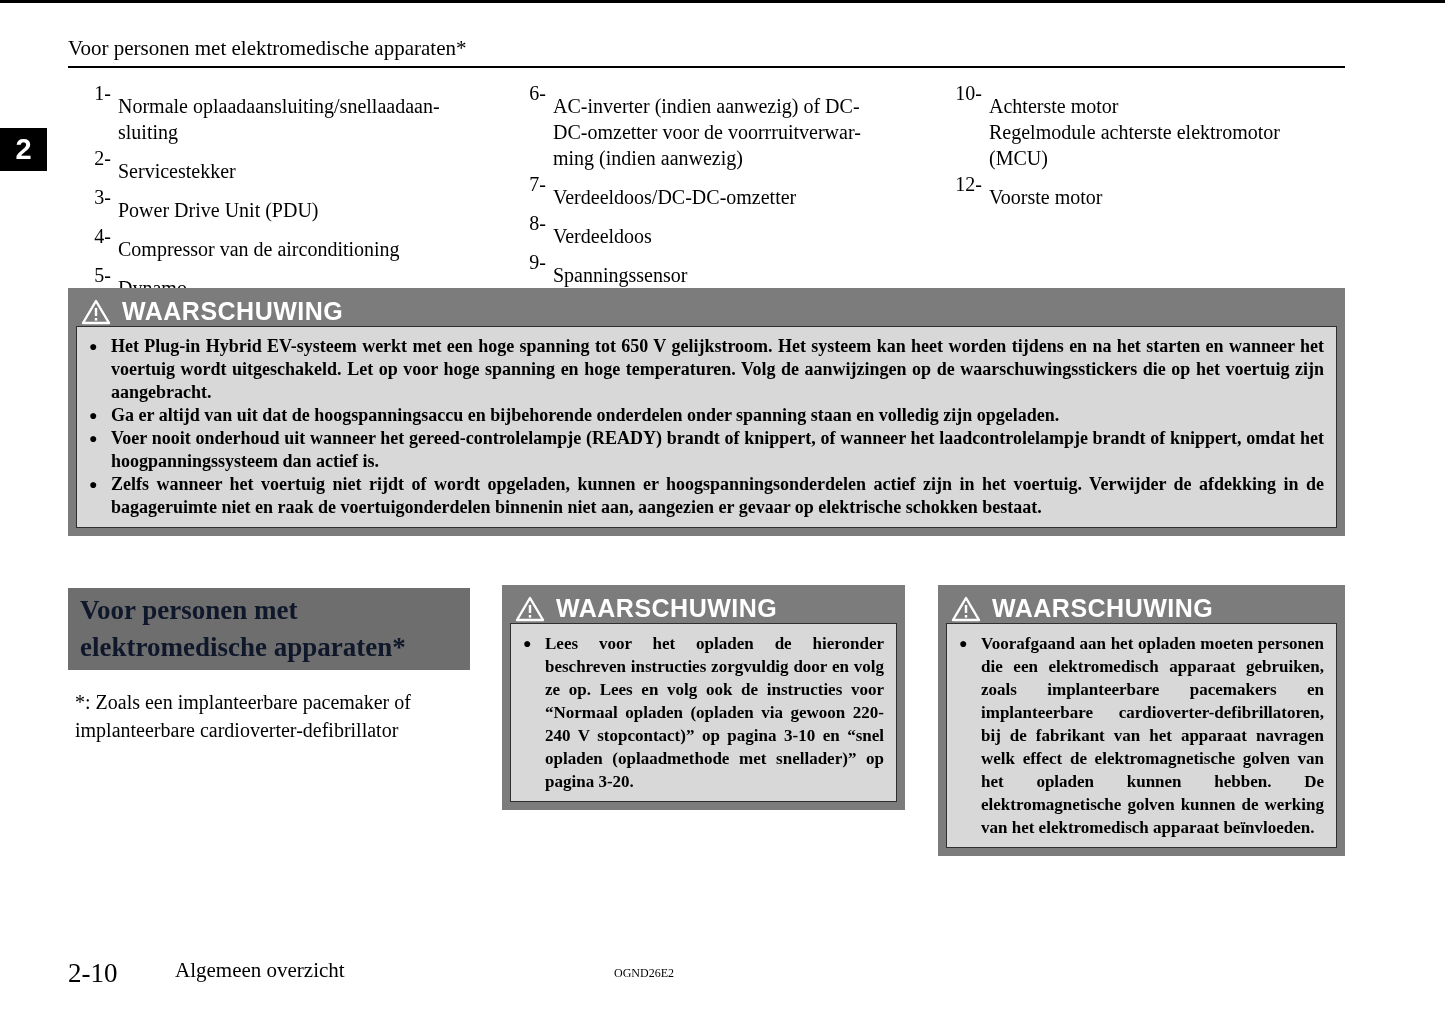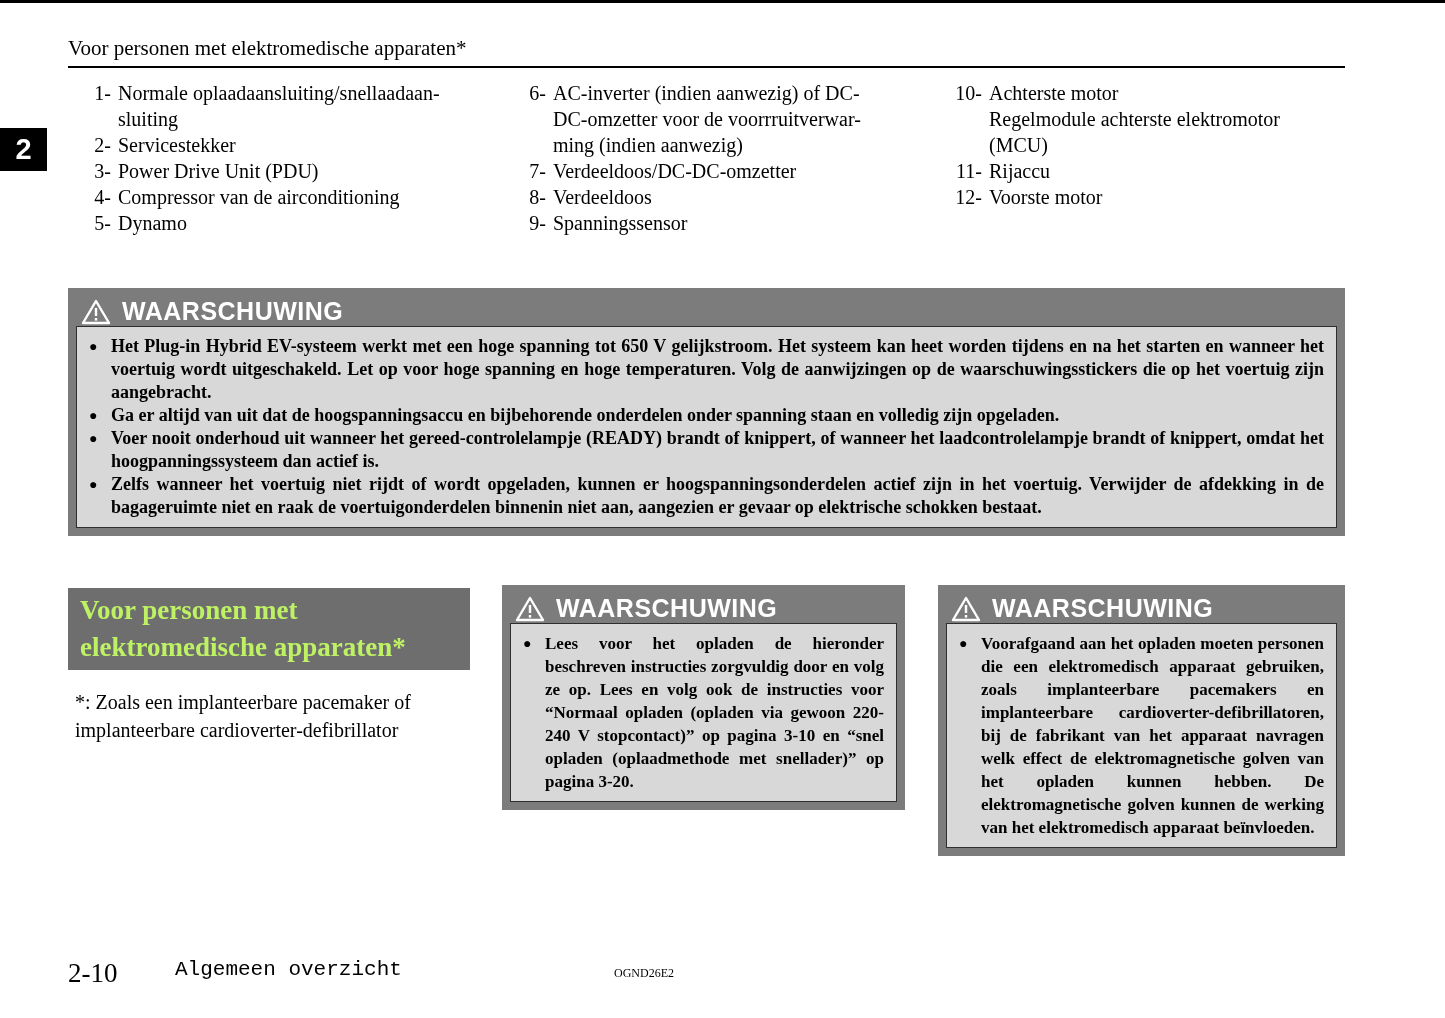--- a/index.html
+++ b/index.html
@@ -18,21 +18,21 @@
     color: #fff; display: flex; align-items: center; justify-content: center;
     font-family: "Liberation Sans", sans-serif; font-weight: bold; font-size: 29px;
   }
   .legend-col { position: absolute; top: 80px; font-size: 20px; line-height: 26px; }
   .col1 { left: 85px;  width: 415px; }
   .col2 { left: 520px; width: 415px; }
   .col3 { left: 948px; width: 415px; }
   .legend-item { display: flex; }
   .legend-item .num { flex: 0 0 26px; text-align: right; margin-right: 7px; }
   .col3 .legend-item .num { flex: 0 0 34px; }
-  .legend-item .txt { flex: 1; white-space: pre-line; }
+  .legend-item .txt { flex: 1; white-space: pre-line; margin-top: 13px; }
 
   .warnbox { position: absolute; background: #7c7c7c; padding: 0 8px 8px 8px; box-sizing: border-box; }
   .warnbox.main   { left: 68px;  top: 288px; width: 1277px; }
   .warnbox.charge { left: 502px; top: 585px; width: 403px; }
   .warnbox.device { left: 938px; top: 585px; width: 407px; }
   .warnhead {
     display: flex; align-items: flex-end; height: 38px; color: #fff; padding-left: 5px;
     font-family: "Liberation Sans", sans-serif; font-weight: bold; font-size: 25px; letter-spacing: 0.5px;
   }
   .warn-icon { display: flex; margin-right: 11px; }
@@ -41,29 +41,29 @@
     font-weight: bold; text-align: justify; line-height: 23px;
   }
   .main .warnbody { font-size: 18px; }
   .charge .warnbody, .device .warnbody { font-size: 17px; }
   .bullet { display: flex; }
   .bullet .dot { flex: 0 0 22px; font-size: 14px; }
   .bullet .btxt { flex: 1; }
 
   .section-title {
     position: absolute; left: 68px; top: 588px; width: 402px; box-sizing: border-box;
-    background: #6e6e6e; color: #bef264; font-weight: bold; font-size: 27px; line-height: 37px;
+    background: #6e6e6e; color: #0f172a; font-weight: bold; font-size: 27px; line-height: 37px;
     padding: 4px 12px; white-space: pre-line;
   }
   .footnote {
     position: absolute; left: 75px; top: 688px; width: 435px;
     font-size: 20px; line-height: 28px; white-space: pre-line;
   }
   .footer-page   { position: absolute; left: 68px;  top: 958px; font-size: 27px; }
-  .footer-sect   { position: absolute; left: 175px; top: 958px; font-size: 21px; font-family: Liberation Mono, monospace; }
+  .footer-sect   { position: absolute; left: 175px; top: 958px; font-size: 21px; }
   .footer-code   { position: absolute; left: 614px; top: 966px; font-size: 12px; }
 </style>
 </head>
 <body>
 
 <div class="page">
 
   <div class="top-rule"></div>
 
   <h1 class="page-heading">Voor personen met elektromedische apparaten*</h1>
@@ -117,24 +117,20 @@
       <span class="txt">Spanningssensor</span>
     </div>
   </div>
 
   <div class="legend-col col3">
     <div class="legend-item">
       <span class="num">10-</span>
       <span class="txt">Achterste motor
 Regelmodule achterste elektromotor
 (MCU)</span>
-    </div>
-    <div class="legend-item">
-      <span class="num">11-</span>
-      <span class="txt">Rijaccu</span>
     </div>
     <div class="legend-item">
       <span class="num">12-</span>
       <span class="txt">Voorste motor</span>
     </div>
   </div>
 
   <section class="warnbox main">
     <header class="warnhead">
       <span class="warn-icon">

